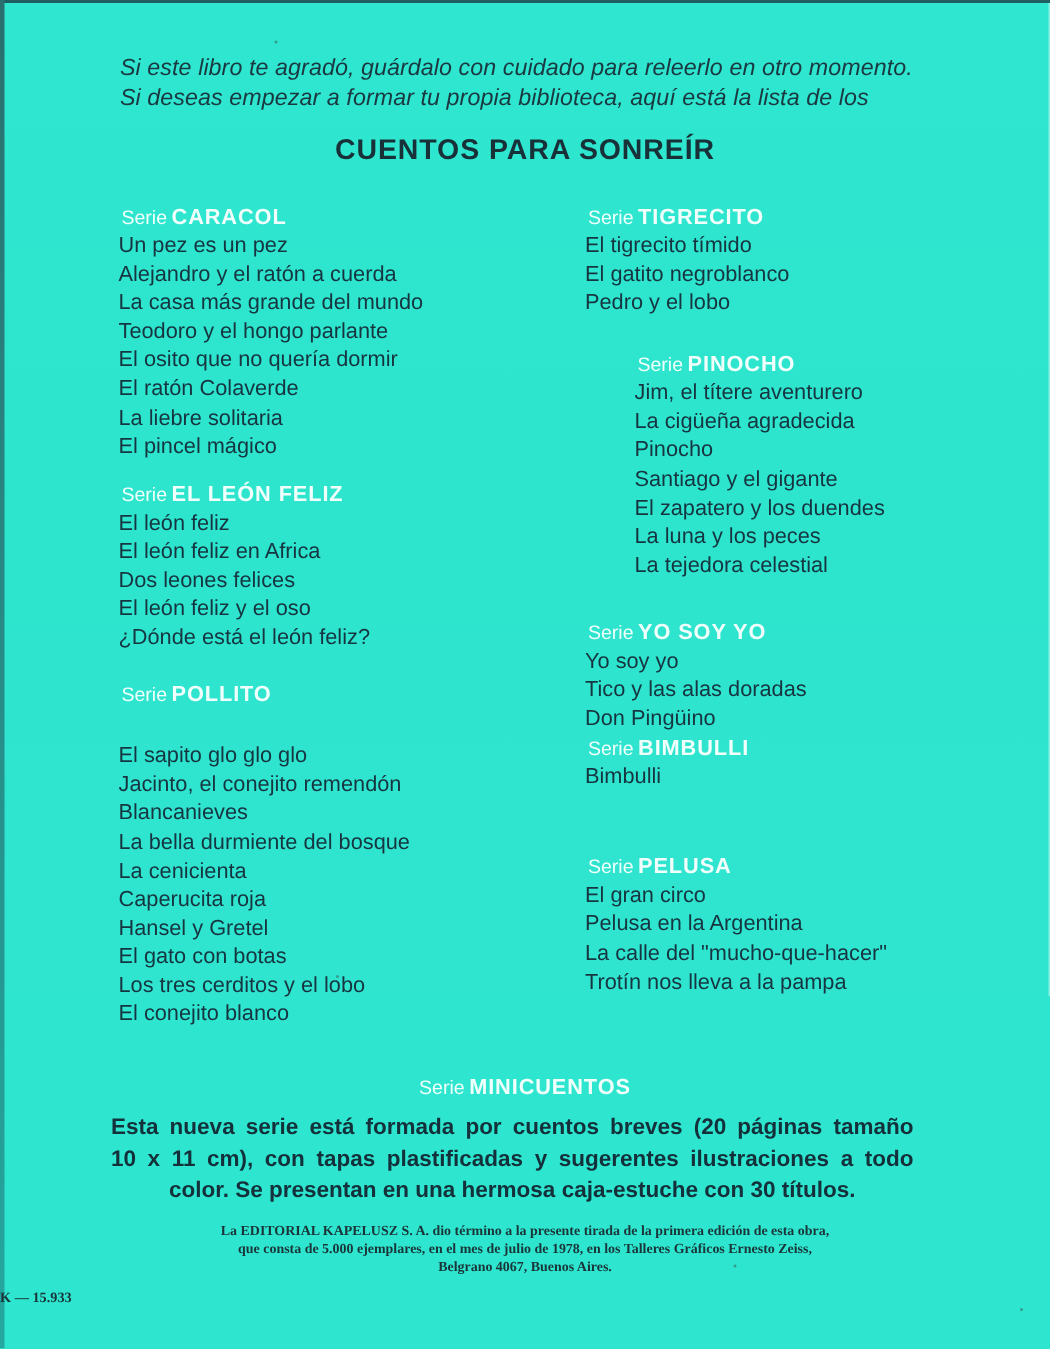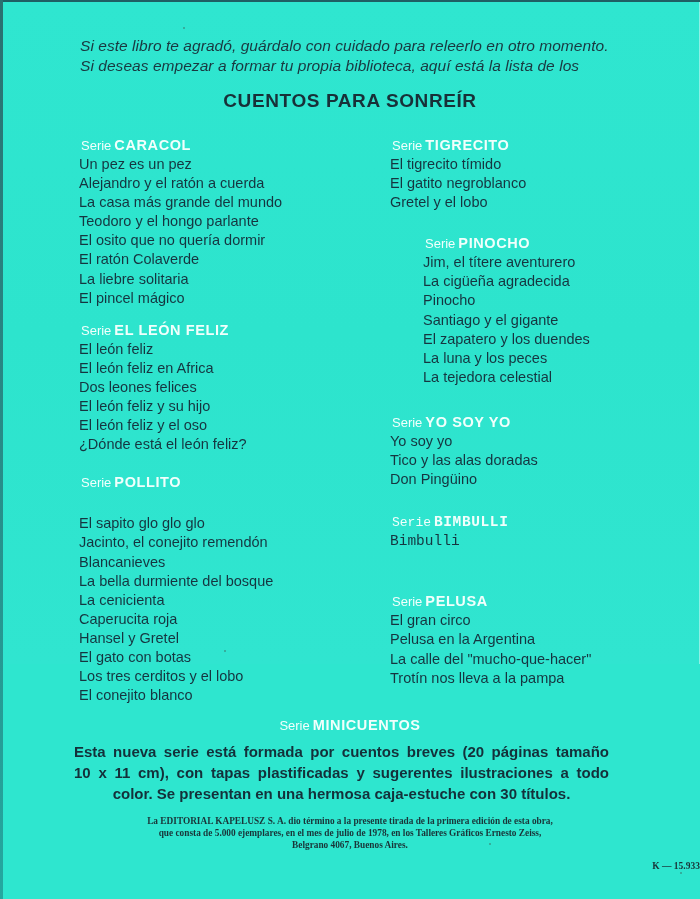--- a/index.html
+++ b/index.html
@@ -123,21 +123,21 @@
       font-weight: bold;
       font-size: 9.3px;
       line-height: 12px;
       color: #1a3438;
     }
     .colophon div { white-space: nowrap; }
     .code {
       position: absolute;
       left: 0; width: 700px;
       top: 861px;
-      text-align: right;
+      text-align: left;
       font-family: "Liberation Serif", serif;
       font-weight: bold;
       font-size: 9.5px;
       color: #1a3438;
     }
     .speck {
       position: absolute;
       width: 2px; height: 2px;
       border-radius: 50%;
       background: #3a6a60;
@@ -177,21 +177,20 @@
     </div>
 
     <div class="serie" style="margin-top:12px;">
       <div class="serie-heading">
         <span class="prefix">Serie</span><span class="name">EL LEÓN FELIZ</span>
       </div>
       <ul>
         <li>El león feliz</li>
         <li>El león feliz en Africa</li>
         <li>Dos leones felices</li>
-        <li>El león feliz y su hijo</li>
         <li>El león feliz y el oso</li>
         <li>¿Dónde está el león feliz?</li>
       </ul>
     </div>
 
     <div class="serie" style="margin-top:18px;">
       <div class="serie-heading" style="margin-bottom:22px;">
         <span class="prefix">Serie</span><span class="name">POLLITO</span>
       </div>
       <ul>
@@ -211,21 +210,21 @@
 
   <div class="col col-right">
 
     <div class="serie">
       <div class="serie-heading">
         <span class="prefix">Serie</span><span class="name">TIGRECITO</span>
       </div>
       <ul>
         <li>El tigrecito tímido</li>
         <li>El gatito negroblanco</li>
-        <li>Gretel y el lobo</li>
+        <li>Pedro y el lobo</li>
       </ul>
     </div>
 
     <div class="serie" style="margin-top:21px;margin-left:33px;">
       <div class="serie-heading">
         <span class="prefix">Serie</span><span class="name">PINOCHO</span>
       </div>
       <ul>
         <li>Jim, el títere aventurero</li>
         <li>La cigüeña agradecida</li>
@@ -241,21 +240,21 @@
       <div class="serie-heading">
         <span class="prefix">Serie</span><span class="name">YO SOY YO</span>
       </div>
       <ul>
         <li>Yo soy yo</li>
         <li>Tico y las alas doradas</li>
         <li>Don Pingüino</li>
       </ul>
     </div>
 
-    <div class="serie" style="margin-top:23px;font-family:Liberation Mono, monospace;">
+    <div class="serie" style="">
       <div class="serie-heading">
         <span class="prefix">Serie</span><span class="name">BIMBULLI</span>
       </div>
       <ul>
         <li>Bimbulli</li>
       </ul>
     </div>
 
     <div class="serie" style="margin-top:40px;">
       <div class="serie-heading">

